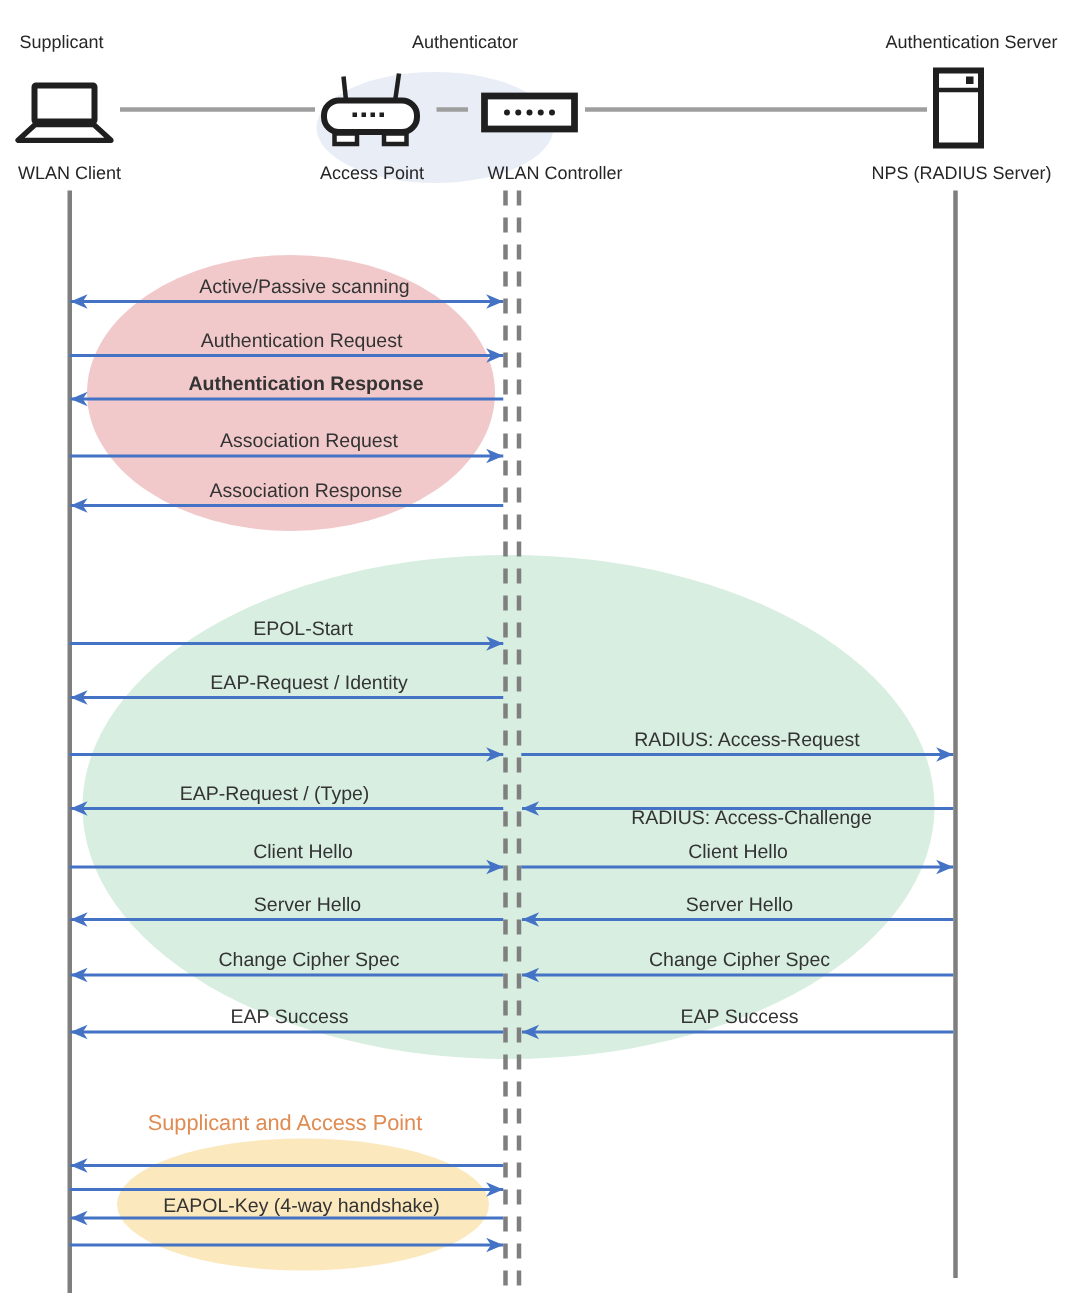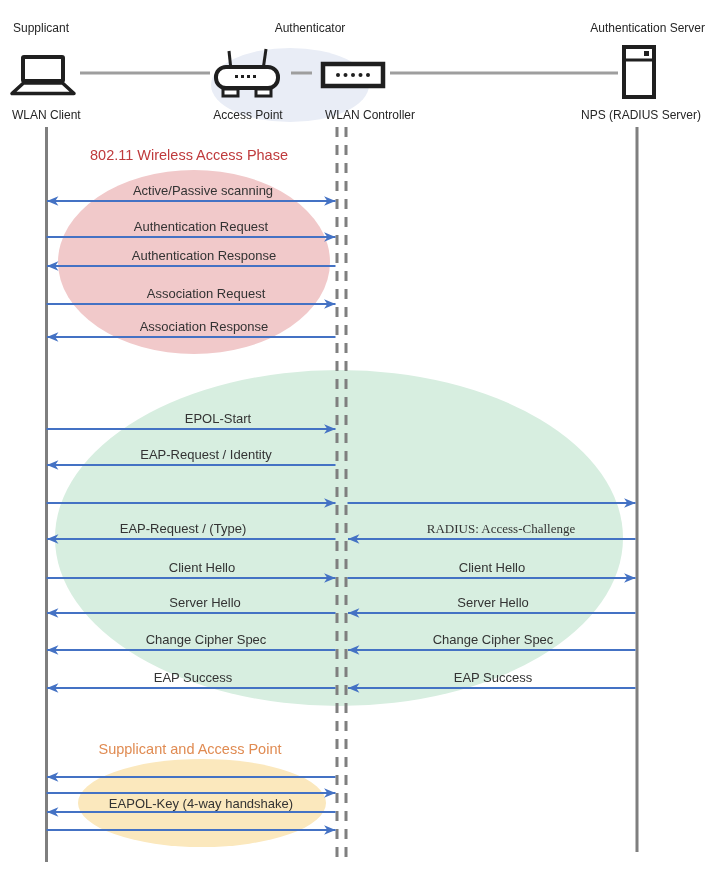--- a/index.html
+++ b/index.html
@@ -140,38 +140,38 @@
 
   <div class="lbl hdr" style="left:13px;top:20px;">Supplicant</div>
   <div class="lbl hdr cx" style="left:310px;top:20px;">Authenticator</div>
   <div class="lbl hdr" style="right:8px;top:20px;">Authentication Server</div>
 
   <div class="lbl hdr" style="left:12px;top:107px;">WLAN Client</div>
   <div class="lbl hdr cx" style="left:248px;top:107px;">Access Point</div>
   <div class="lbl hdr cx" style="left:370px;top:107px;">WLAN Controller</div>
   <div class="lbl hdr cx" style="left:641px;top:107px;">NPS (RADIUS Server)</div>
 
-  <div class="lbl title t1 cx" style="left:189px;top:147px;">802.11 Wireless Access Phase</div>
   <div class="lbl title t3 cx" style="left:190px;top:741px;">Supplicant and Access Point</div>
 
   <div class="lbl cx" style="left:203px;top:182px;">Active/Passive scanning</div>
   <div class="lbl cx" style="left:201px;top:218px;">Authentication Request</div>
-  <div class="lbl cx" style="left:204px;top:247px;">Authentication Response</div>
+  <div class="lbl cx" style="left:204px;top:247px;font-weight:bold;">Authentication Response</div>
   <div class="lbl cx" style="left:206px;top:285px;">Association Request</div>
   <div class="lbl cx" style="left:204px;top:318px;">Association Response</div>
 
-  <div class="lbl cx" style="left:202px;top:410px;margin-left:16px;">EPOL-Start</div>
+  <div class="lbl cx" style="left:202px;top:410px;">EPOL-Start</div>
   <div class="lbl cx" style="left:206px;top:446px;">EAP-Request / Identity</div>
   <div class="lbl cx" style="left:183px;top:520px;">EAP-Request / (Type)</div>
   <div class="lbl cx" style="left:202px;top:559px;">Client Hello</div>
   <div class="lbl cx" style="left:205px;top:594px;">Server Hello</div>
   <div class="lbl cx" style="left:206px;top:631px;">Change Cipher Spec</div>
   <div class="lbl cx" style="left:193px;top:669px;">EAP Success</div>
 
-  <div class="lbl cx" style="left:501px;top:520px;font-family:Liberation Serif, serif;">RADIUS: Access-Challenge</div>
+  <div class="lbl cx" style="left:498px;top:484px;">RADIUS: Access-Request</div>
+  <div class="lbl cx" style="left:501px;top:536px;">RADIUS: Access-Challenge</div>
   <div class="lbl cx" style="left:492px;top:559px;">Client Hello</div>
   <div class="lbl cx" style="left:493px;top:594px;">Server Hello</div>
   <div class="lbl cx" style="left:493px;top:631px;">Change Cipher Spec</div>
   <div class="lbl cx" style="left:493px;top:669px;">EAP Success</div>
 
   <div class="lbl cx" style="left:201px;top:795px;">EAPOL-Key (4-way handshake)</div>
 
 </div>
 
 </body></html>

